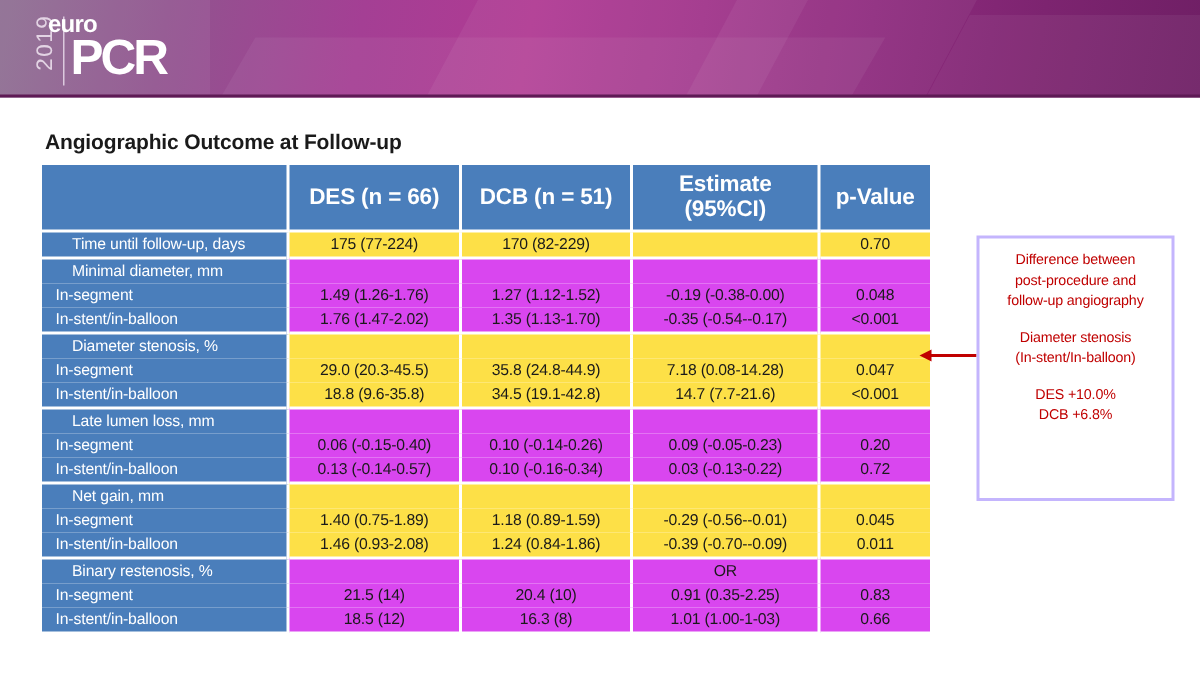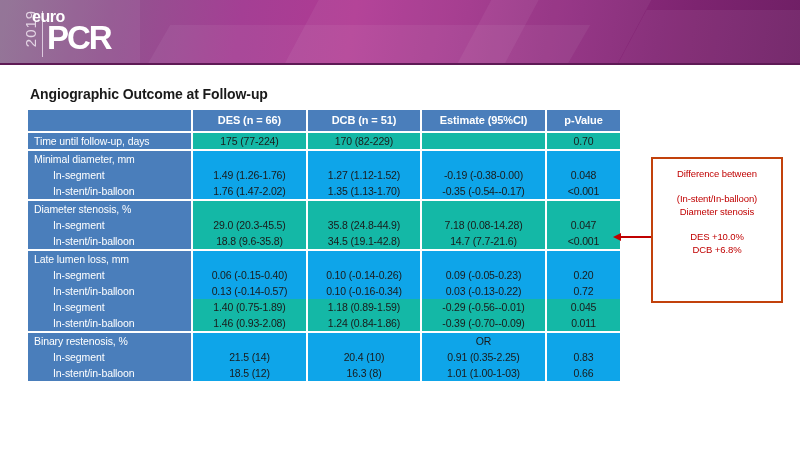--- a/index.html
+++ b/index.html
@@ -61,50 +61,50 @@
     border-collapse:collapse;table-layout:fixed;
     font-size:10.5px;
   }
   .tbl col.c0{width:164px;}
   .tbl col.c1{width:115px;}
   .tbl col.c2{width:114px;}
   .tbl col.c3{width:125px;}
   .tbl col.c4{width:74px;}
 
   .tbl th{
-    background:#4a7ebb;color:#ffffff;font-weight:700;font-size:11px;
+    background:#4a7ebb;color:#ffffff;font-weight:700;font-size:15px;
     text-align:center;padding:4px 2px 5px;
     border-right:2px solid #ffffff;border-bottom:2px solid #ffffff;
     letter-spacing:-0.1px;
   }
   .tbl th.hblank{background:#4a7ebb;}
   .tbl th:last-child{border-right:none;}
 
   .tbl td{
     padding:0 2px;height:16px;line-height:16px;
     text-align:center;color:#1a1a1a;font-size:10.5px;
     border-right:2px solid #ffffff;
     letter-spacing:-0.15px;
   }
   .tbl td:last-child{border-right:none;}
   .tbl td.label{
     background:#4a7ebb;color:#ffffff;text-align:left;
-    padding-left:6px;font-size:10.5px;letter-spacing:-0.1px;
-  }
-  .tbl td.label.sub{padding-left:25px;margin-left:48px;}
-  .tbl tr.band-a td{background:#14b8a6;}
-  .tbl tr.band-b td{background:#0ea5e9;}
+    padding-left:20px;font-size:10.5px;letter-spacing:-0.1px;
+  }
+  .tbl td.label.sub{padding-left:9px;margin-left:48px;}
+  .tbl tr.band-a td{background:#fde047;}
+  .tbl tr.band-b td{background:#d946ef;}
   .tbl tr.band-a td.label,.tbl tr.band-b td.label{background:#4a7ebb;}
   .tbl tr.grp-top td{border-top:2px solid #ffffff;}
   .tbl tr.last td{border-bottom:2px solid #ffffff;}
 
   
   .callout{
-    position:absolute;left:651px;top:157px;width:132px;height:146px;
-    border:2px solid #c2410c;background:#ffffff;box-sizing:border-box;
+    position:absolute;left:651px;top:157px;width:132px;height:177px;
+    border:2px solid #c4b5fd;background:#ffffff;box-sizing:border-box;
     color:#c00000;font-size:9.5px;line-height:13.5px;text-align:center;
     padding-top:8px;letter-spacing:-0.1px;
   }
   .callout .blk{margin:0;}
   .callout .gap{height:11px;}
   .arrow{position:absolute;left:613px;top:233px;width:40px;height:8px;}
   .arrow .shaft{position:absolute;left:7px;top:3px;width:33px;height:2px;background:#c00000;}
   .arrow .head{
     position:absolute;left:0;top:0;width:0;height:0;
     border-top:4px solid transparent;border-bottom:4px solid transparent;
@@ -216,20 +216,27 @@
           <td class="">0.09 (-0.05-0.23)</td>
           <td class="">0.20</td>
         </tr>
         <tr class="band-b">
           <td class="label sub">In-stent/in-balloon</td>
           <td class="">0.13 (-0.14-0.57)</td>
           <td class="">0.10 (-0.16-0.34)</td>
           <td class="">0.03 (-0.13-0.22)</td>
           <td class="">0.72</td>
         </tr>
+        <tr class="band-a grp-top">
+          <td class="label">Net gain, mm</td>
+          <td class=""></td>
+          <td class=""></td>
+          <td class=""></td>
+          <td class=""></td>
+        </tr>
         <tr class="band-a">
           <td class="label sub">In-segment</td>
           <td class="">1.40 (0.75-1.89)</td>
           <td class="">1.18 (0.89-1.59)</td>
           <td class="">-0.29 (-0.56--0.01)</td>
           <td class="">0.045</td>
         </tr>
         <tr class="band-a">
           <td class="label sub">In-stent/in-balloon</td>
           <td class="">1.46 (0.93-2.08)</td>
@@ -260,21 +267,23 @@
         </tr>
       </tbody>
   </table>
 
   <div class="arrow">
     <div class="head"></div>
       <div class="shaft"></div>
   </div>
   <div class="callout">
     <div class="blk">Difference between</div>
+    <div class="blk">post-procedure and</div>
+    <div class="blk">follow-up angiography</div>
     <div class="gap"></div>
+    <div class="blk">Diameter stenosis</div>
     <div class="blk">(In-stent/In-balloon)</div>
-    <div class="blk">Diameter stenosis</div>
     <div class="gap"></div>
     <div class="blk">DES +10.0%</div>
     <div class="blk">DCB +6.8%</div>
   </div>
 
 </div>
 
 </body></html>

